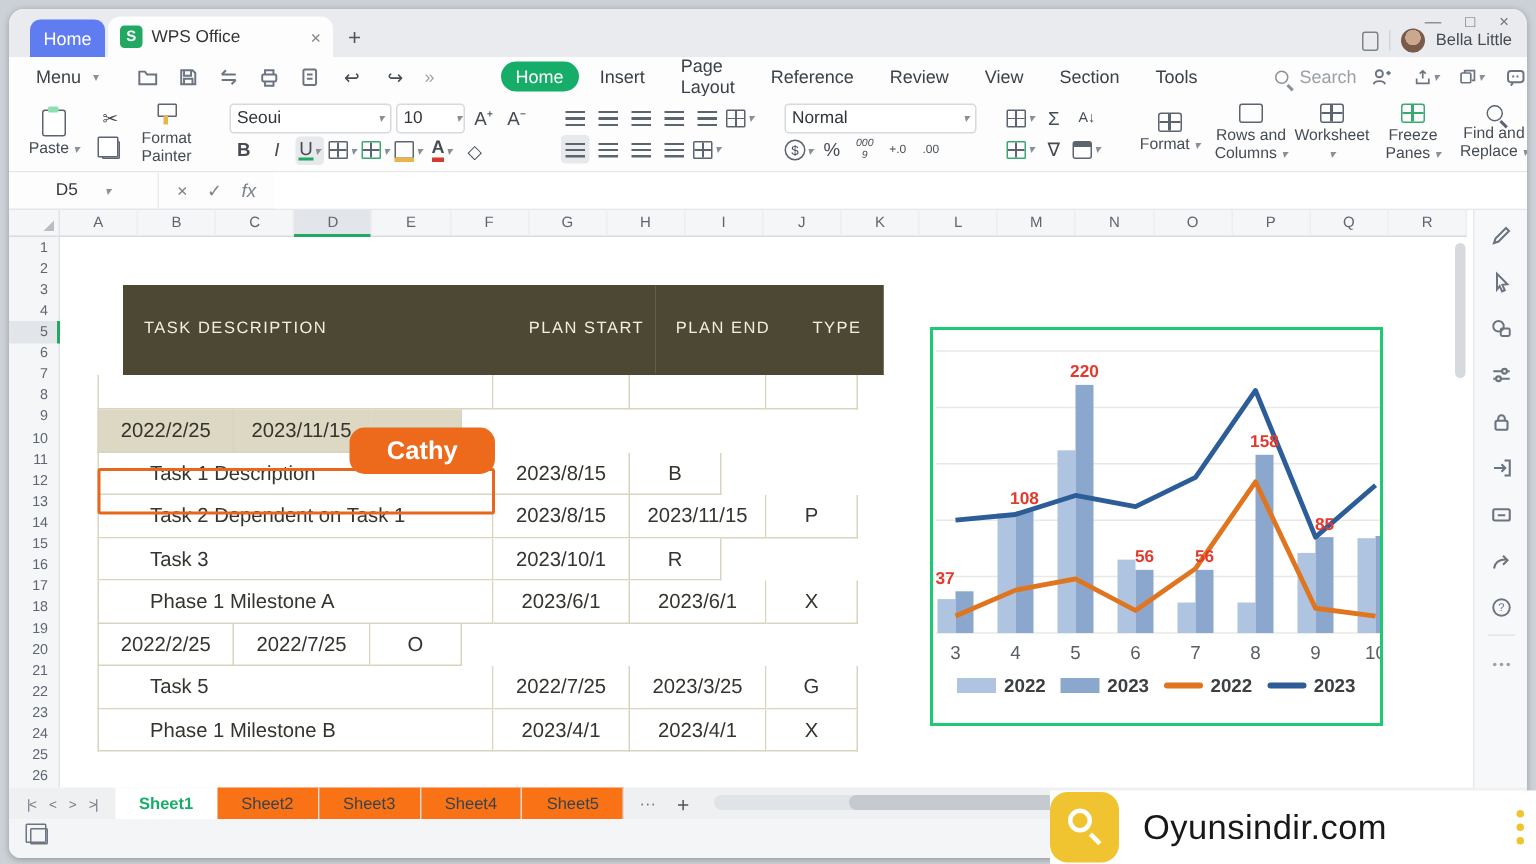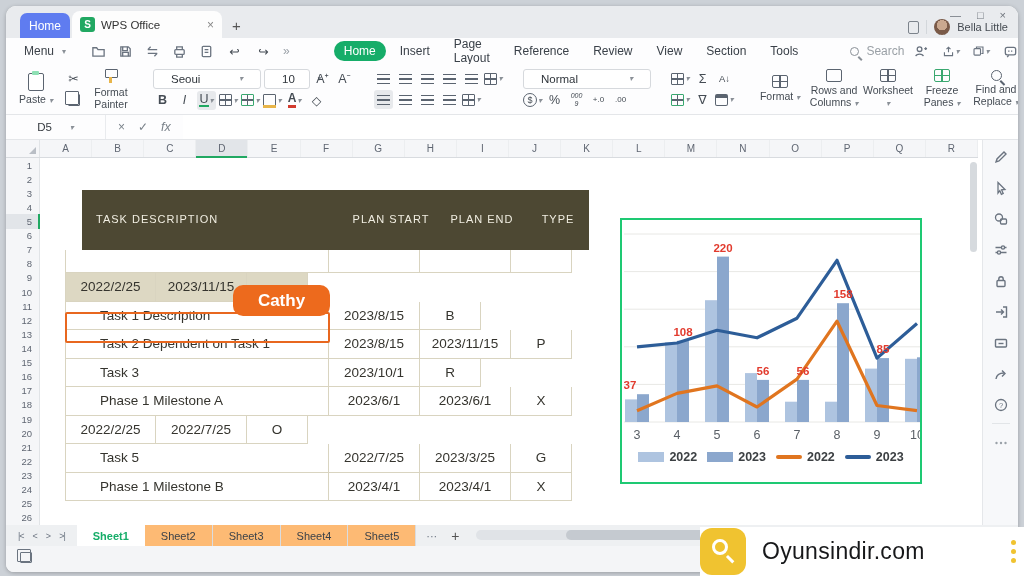--- a/index.html
+++ b/index.html
@@ -43,21 +43,21 @@
   .brush{width:16px;height:16px;position:relative}
   .brush::before{content:"";position:absolute;left:2px;top:1px;width:11px;height:7px;border:1.5px solid #5b6470;border-radius:1px}
   .brush::after{content:"";position:absolute;left:6px;top:9px;width:3px;height:6px;background:#e8b54a}
   .minicol{display:flex;flex-direction:column;gap:3px;align-items:center;justify-content:center}
   .tbtn{display:inline-flex;align-items:center;justify-content:center;min-width:19px;height:19px;border-radius:3px;color:#454c54;font-size:12.5px;gap:1px}
   .tbtn.active{background:#e7e9ec}
   .dbl-sq{width:12px;height:12px;border:1.4px solid #5b6470;border-radius:1px;position:relative;background:#fff}
   .dbl-sq::before{content:"";position:absolute;left:-4px;top:-4px;width:12px;height:12px;border:1.4px solid #5b6470;border-radius:1px;background:#fff}
   .fcol{display:flex;flex-direction:column;gap:2px}
   .frow{display:flex;align-items:center;gap:3px}
-  .combo{border:1px solid #d6d9dd;border-radius:3px;height:20px;display:flex;align-items:center;padding:0 17px;font-size:11.5px;color:#2f353b;background:#fff;gap:22px}
+  .combo{border:1px solid #d6d9dd;border-radius:3px;height:20px;display:flex;align-items:center;padding:0 4px;font-size:11.5px;color:#2f353b;background:#fff;gap:22px}
   .combo .cv{flex:1}
   .bold{font-weight:bold}.ital{font-style:italic}
   .u-g{text-decoration:none;border-bottom:2px solid #21a862;line-height:1}
   .gridic{width:13px;height:12px;border:1.3px solid #5b6470;border-radius:1px;background:
     linear-gradient(transparent 44%,#5b6470 44% 56%,transparent 56%),
     linear-gradient(90deg,transparent 44%,#5b6470 44% 56%,transparent 56%)}
   .fillic{width:13px;height:12px;border:1.3px solid #5b6470;border-radius:1px;position:relative}
   .fillic::after{content:"";position:absolute;left:-1px;right:-1px;bottom:-3px;height:3px;background:#e8b54a}
   .aic{font-size:12px;font-weight:bold;color:#454c54;border-bottom:3px solid #d23b2e;line-height:1.05}
   .stripes{width:13px;height:10px;background:repeating-linear-gradient(to bottom,#5b6470 0 1.4px,transparent 1.4px 4.3px)}
@@ -109,21 +109,21 @@
   
   .chartbox{position:absolute;left:614px;top:212px;width:302px;height:266px;background:#fff;border:2px solid #1ec973;z-index:3;padding:6px 2px 0 2px}
   .chartbox svg{display:block;overflow:hidden}
   .legend{display:flex;align-items:center;justify-content:center;gap:10px;margin-top:2px}
   .leg-item{display:flex;align-items:center;gap:5px;font-size:12.5px;font-weight:bold;color:#3c4043}
   .sw-bar{width:26px;height:10px}
   .sw-line{width:26px;height:4px;border-radius:2px}
   
   .tabbar{position:absolute;left:0;right:0;top:519px;height:21px;background:#eef0f2;display:flex;align-items:center}
   .navs{display:flex;align-items:center;gap:9px;padding:0 12px;color:#6b7480;font-size:9px;letter-spacing:-1px}
-  .stab{height:21px;display:flex;align-items:center;padding:0 16px;font-size:11px;color:#3c4249;background:#fdba74;border-right:1px solid #d9dce0}
+  .stab{height:21px;display:flex;align-items:center;padding:0 16px;font-size:11px;color:#3c4249;background:#f97316;border-right:1px solid #d9dce0}
   .stab.active{background:#fff;color:#16ad69;font-weight:bold;border-right:none}
   .tab-more{padding:0 10px;color:#6b7480;font-size:11px}
   .tab-add{padding:0 4px;color:#555;font-size:14px}
   .hscroll{position:absolute;left:470px;top:5px;width:230px;height:10px;background:#e0e3e7;border-radius:5px}
   .hscroll .thumb{position:absolute;right:0;top:0;width:140px;height:10px;background:#c5cad0;border-radius:5px}
   
   .statusbar{position:absolute;left:0;right:0;top:540px;bottom:0;background:#f4f5f7}
   .sheets-ic{position:absolute;left:14px;top:6px;width:12px;height:11px;border:1.3px solid #6b7480;border-radius:1px;background:#f4f5f7}
   .sheets-ic::before{content:"";position:absolute;left:-4px;top:-4px;width:12px;height:11px;border:1.3px solid #6b7480;border-radius:1px}
   

